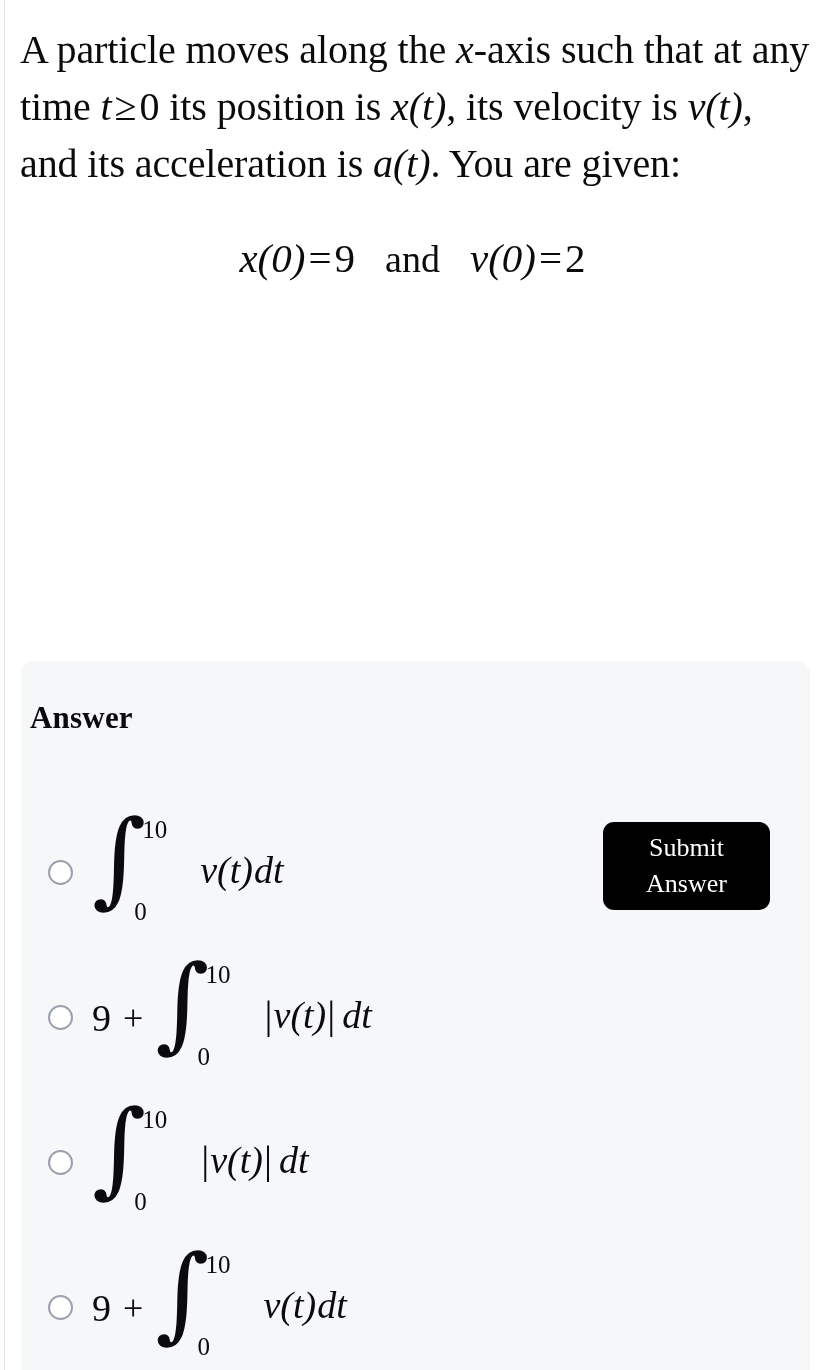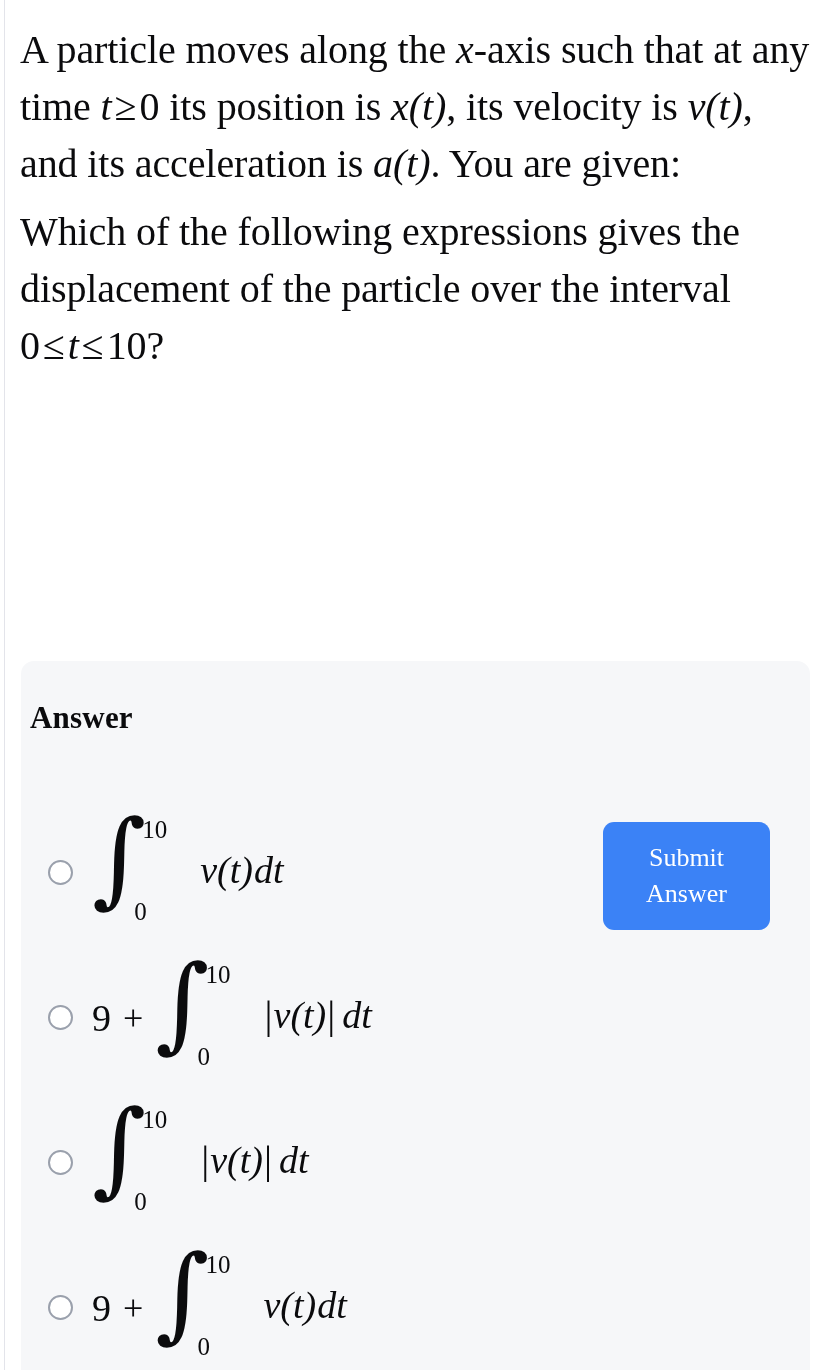--- a/index.html
+++ b/index.html
@@ -185,22 +185,22 @@
     font-style: italic;
     padding-left: 1px;
   }
 
   
   .submit-btn {
     position: absolute;
     left: 603px;
     top: 822px;
     width: 167px;
-    height: 108px;
-    background: #3b82f6;
+    height: 88px;
+    background: #000000;
     border: none;
     border-radius: 11px;
     color: #ffffff;
     font-family: "Liberation Serif", "DejaVu Serif", serif;
     font-size: 26px;
     line-height: 1.38;
     cursor: pointer;
     padding: 0;
     display: flex;
     align-items: center;
@@ -210,22 +210,22 @@
 </style>
 </head>
 <body>
 
 <div class="page-edge"></div>
 
 <div class="content">
 
   <p class="prose p1"><span>A particle moves along the </span><span class="mi">x</span><span>-axis such that at any time </span><span class="mi">t</span><span class="mrel mn">≥</span><span class="mn">0</span><span> its position is </span><span class="mi">x(t)</span><span>, its velocity is </span><span class="mi">v(t)</span><span>, and its acceleration is </span><span class="mi">a(t)</span><span>. You are given:</span></p>
 
-
-  <p class="prose p2"><span>Which of the following expressions gives the displacement of the particle over the interval </span><span class="mn">0</span><span class="mrel mn">≤</span><span class="mi">t</span><span class="mrel mn">≤</span><span class="mn">10</span><span>?</span></p>
+  <div class="display-eq"><span class="mi">x(0)</span><span class="mrel mn">=</span><span class="mn">9</span><span class="word">and</span><span class="mi">v(0)</span><span class="mrel mn">=</span><span class="mn">2</span></div>
+
 </div>
 
 <div class="answer-card"></div>
 <div class="answer-title">Answer</div>
 
 <div class="options">
 
   <div class="option">
     <span class="radio"></span>
     <span class="opt-math">

